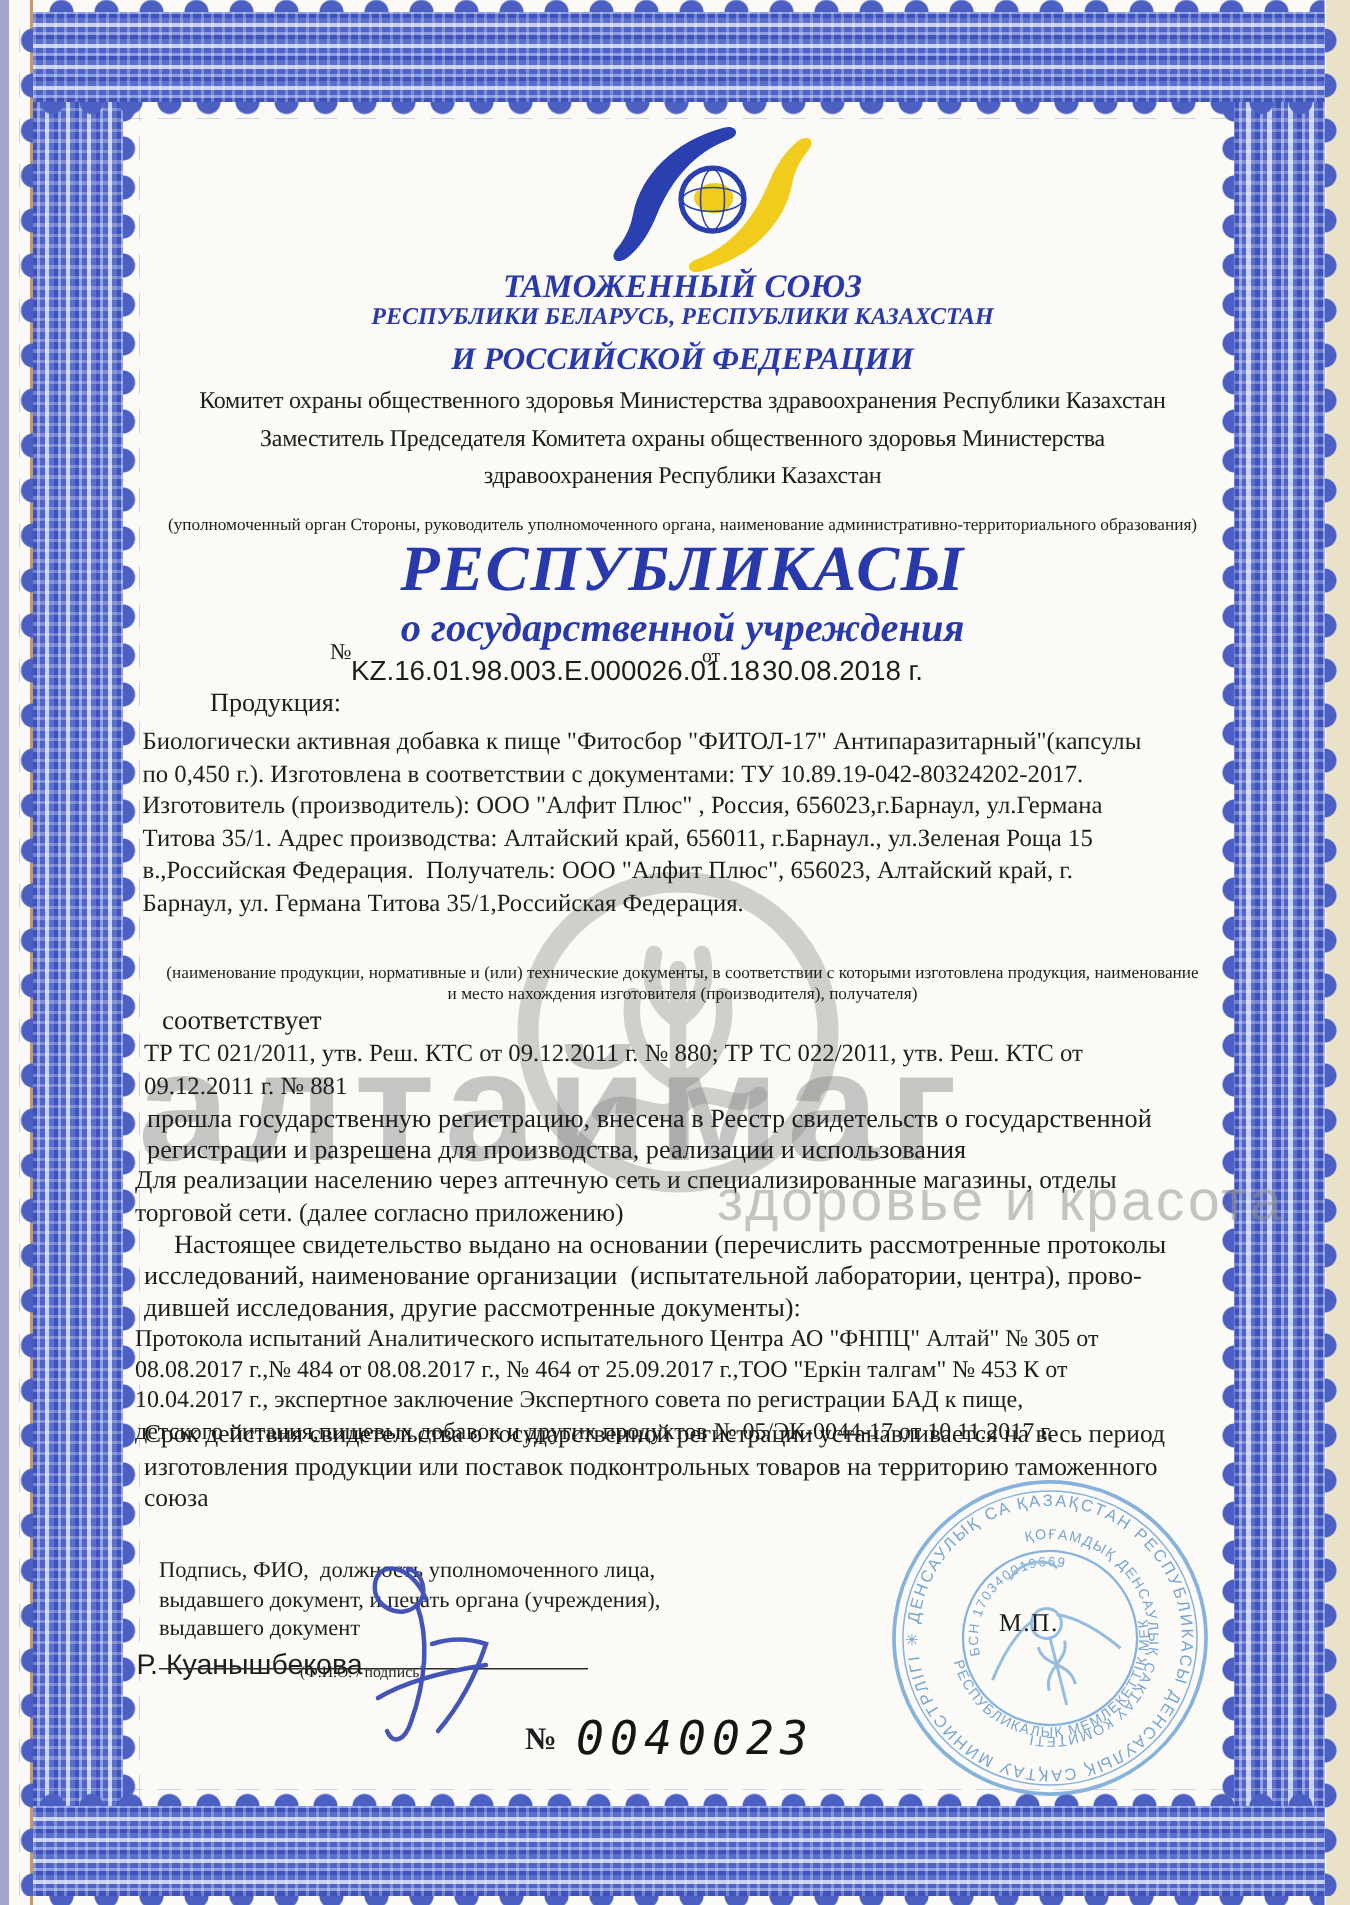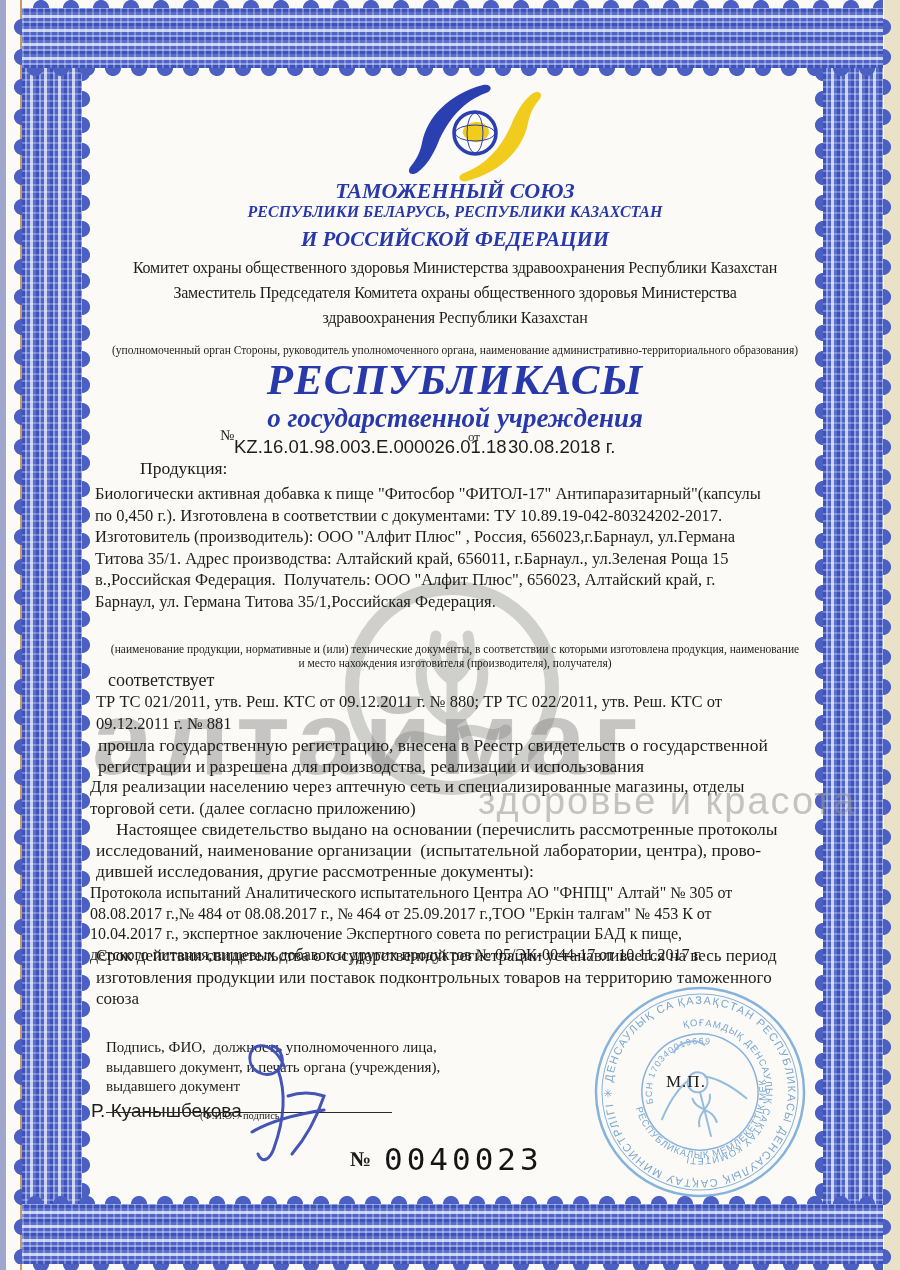--- a/index.html
+++ b/index.html
@@ -172,15 +172,15 @@
       <circle cx="112" cy="102" r="10"></circle>
       <path d="M112,112 v46 M103,116 c0,14 18,14 18,30 M121,116 c0,14 -18,14 -18,30"></path>
       <path d="M68,130 C84,108 98,100 104,98 M156,130 C140,108 126,100 120,98"></path>
       <path d="M96,68 C102,58 122,58 128,68"></path>
     </g>
   </svg>
 
   <div class="abs z5 serif" style="left:666px;top:1072px;font-size:17px;letter-spacing:1px;">М.П.</div>
 
   <div class="abs z3 serif" style="left:350px;top:1147px;font-size:21px;font-weight:bold;">№</div>
-  <div class="abs z3" style="left:384px;top:1141px;font-size:31px;letter-spacing:4px;color:#151515;font-family:'DejaVu Sans Mono',monospace;">0040023</div>
+  <div class="abs z3" style="left:384px;top:1141px;font-size:31px;letter-spacing:4px;color:#151515;font-family:'DejaVu Sans Mono',monospace;font-style:italic;">0040023</div>
 
 </div>
 
 </body></html>

